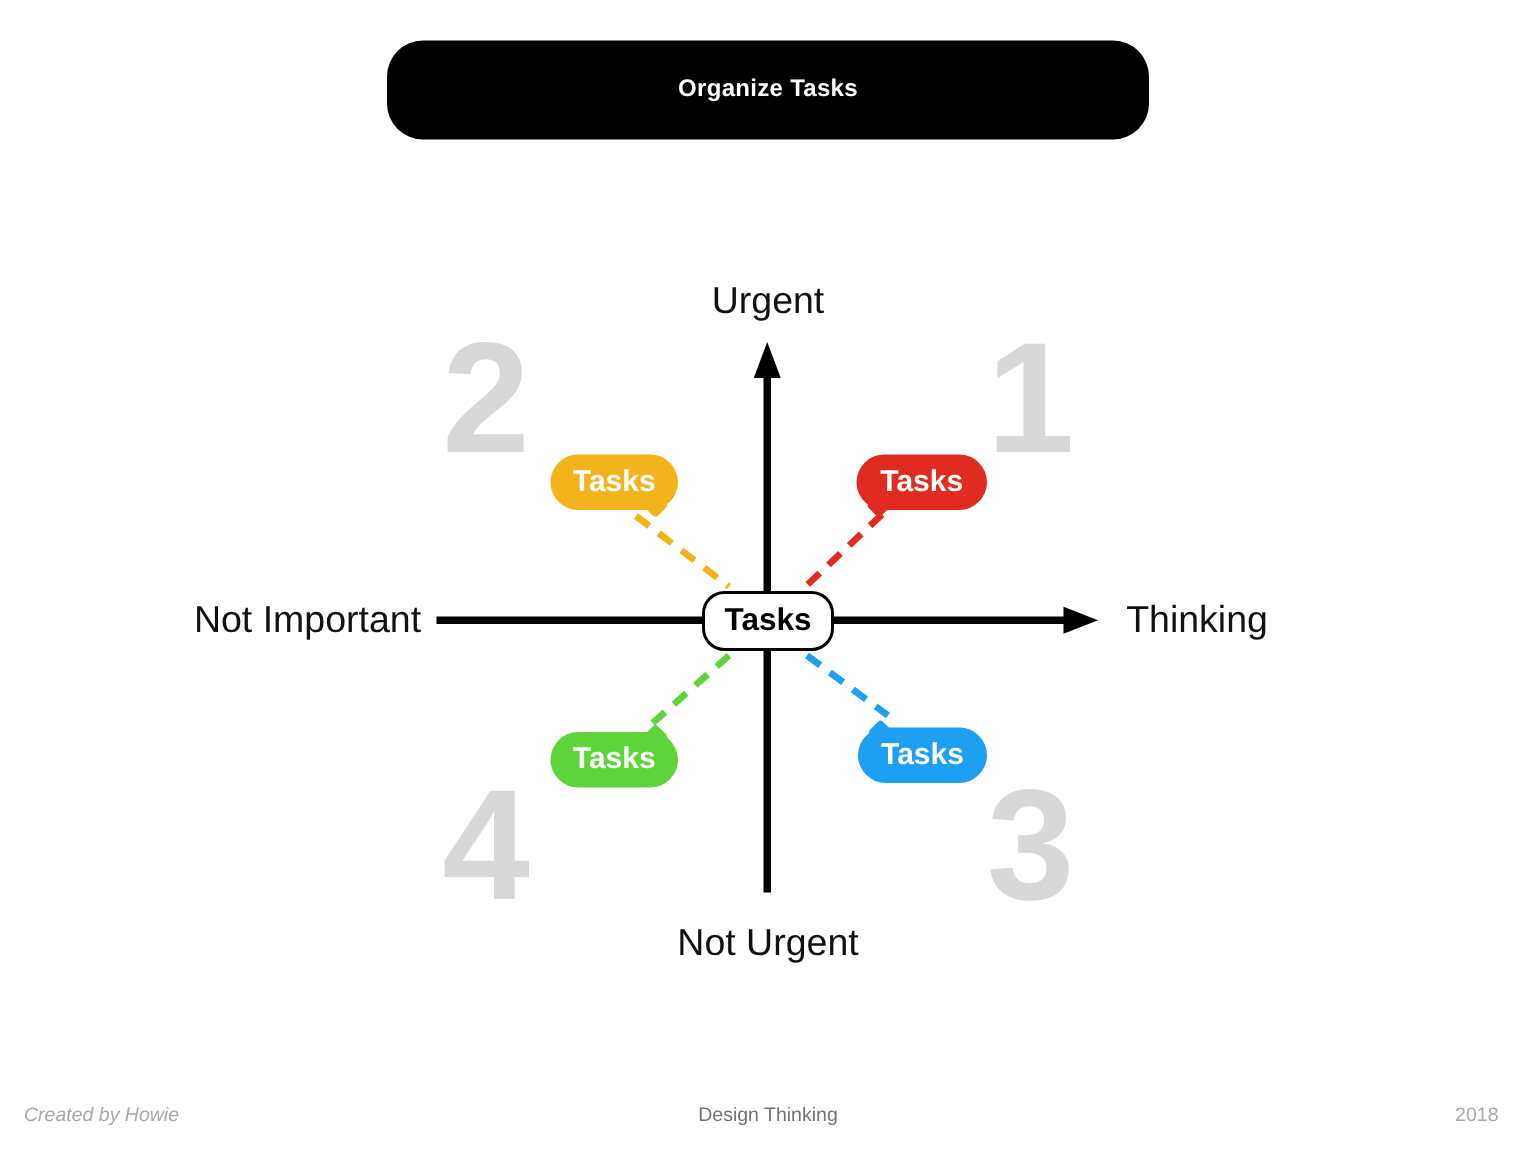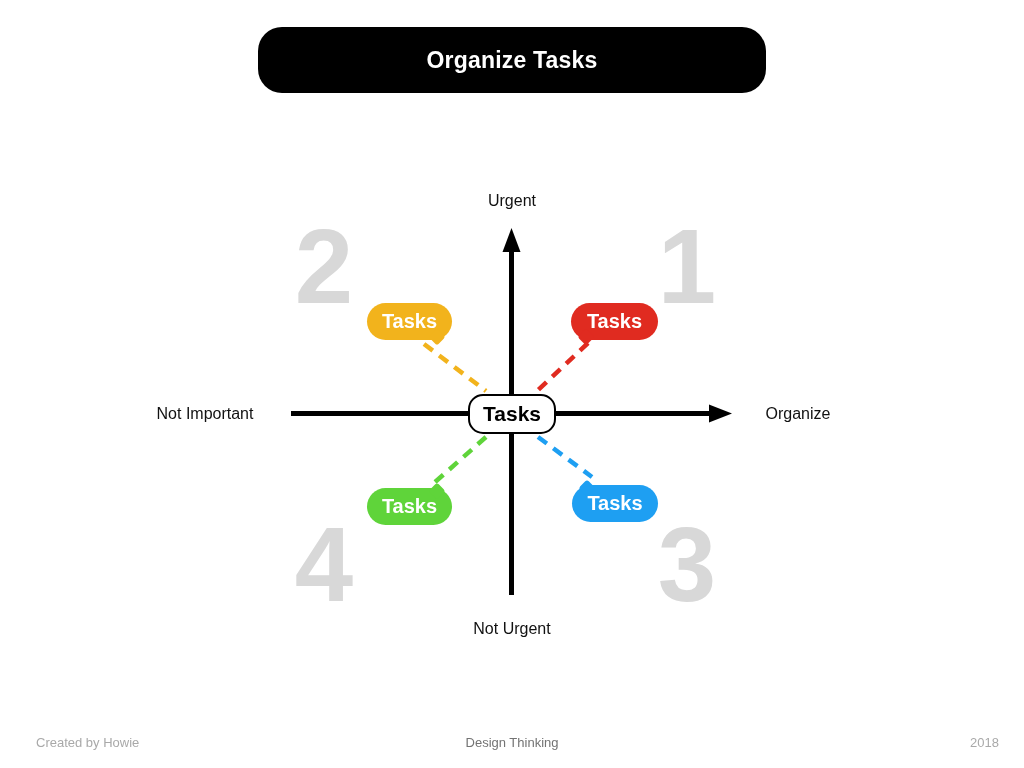--- a/index.html
+++ b/index.html
@@ -5,29 +5,29 @@
   html,body { margin:0; padding:0; background:#ffffff; }
   .slide {
     position:relative; width:1024px; height:768px; overflow:hidden;
     background:#ffffff; font-family:"Liberation Sans", sans-serif;
   }
   
   .title-bar {
     position:absolute; left:258px; top:27px; width:508px; height:66px;
     border-radius:24px; display:flex; align-items:center; justify-content:center;
   }
-  .title-bar span { font-size:23px; font-weight:bold; letter-spacing:0.2px; }
+  .title-bar span { font-size:16px; font-weight:bold; letter-spacing:0.2px; }
 
   
   .axes-layer { position:absolute; left:0; top:0; width:1024px; height:768px; }
 
   
   .axis-label {
     position:absolute; transform:translate(-50%,-50%);
-    font-size:16px; font-weight:400; color:#111111; white-space:nowrap;
+    font-size:25px; font-weight:400; color:#111111; white-space:nowrap;
   }
   .axis-label.top    { left:512px; top:201px; }
   .axis-label.bottom { left:512px; top:629px; }
   .axis-label.left   { left:205px; top:414px; }
   .axis-label.right  { left:798px; top:414px; }
 
   
   .qnum {
     position:absolute; transform:translate(-50%,-50%);
     font-size:105px; font-weight:bold; line-height:1;
@@ -59,21 +59,21 @@
   
   .center-bubble {
     position:absolute; left:468px; top:394px; width:88px; height:40px;
     border:2.5px solid #000000; border-radius:15px; box-sizing:border-box;
     display:flex; align-items:center; justify-content:center;
   }
   .center-bubble span { font-size:21px; font-weight:bold; color:#000000; }
 
   
   .footer-text { position:absolute; top:735px; font-size:13px; }
-  .footer-text.left   { left:36px; }
+  .footer-text.left   { left:16px;font-style:italic; }
   .footer-text.center { left:512px; transform:translateX(-50%); }
   .footer-text.right  { right:25px; }
 </style>
 </head>
 <body>
 
 <div class="slide">
 
   <div class="title-bar" style="background-color: rgb(0, 0, 0);">
     <span style="color: rgb(255, 255, 255);">Organize Tasks</span>
@@ -87,21 +87,21 @@
 
     <line x1="424" y1="344" x2="486" y2="391" stroke-width="4.5" stroke-dasharray="11 8" stroke="#F2B31C"></line>
     <line x1="588" y1="343" x2="537" y2="391" stroke-width="4.5" stroke-dasharray="11 8" stroke="#E02B20"></line>
     <line x1="486" y1="437" x2="434" y2="483" stroke-width="4.5" stroke-dasharray="11 8" stroke="#5FD43A"></line>
     <line x1="538" y1="437" x2="592" y2="477" stroke-width="4.5" stroke-dasharray="11 8" stroke="#1E9FF2"></line>
   </svg>
 
   <div class="axis-label top">Urgent</div>
   <div class="axis-label bottom">Not Urgent</div>
   <div class="axis-label left">Not Important</div>
-  <div class="axis-label right">Organize</div>
+  <div class="axis-label right">Thinking</div>
 
   <div class="qnum tl" style="color: rgb(216, 216, 216);">2</div>
   <div class="qnum tr" style="color: rgb(216, 216, 216);">1</div>
   <div class="qnum bl" style="color: rgb(216, 216, 216);">4</div>
   <div class="qnum br" style="color: rgb(216, 216, 216);">3</div>
 
   <div class="bubble pos-tl tail-br" style="background-color: rgb(242, 179, 28);">
     <span class="bubble-label">Tasks</span>
   </div>
   <div class="bubble pos-tr tail-bl" style="background-color: rgb(224, 43, 32);">

